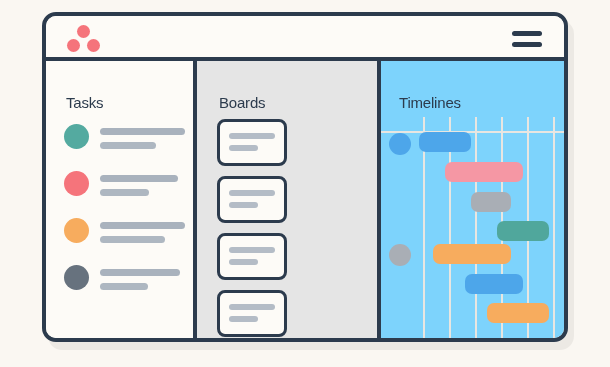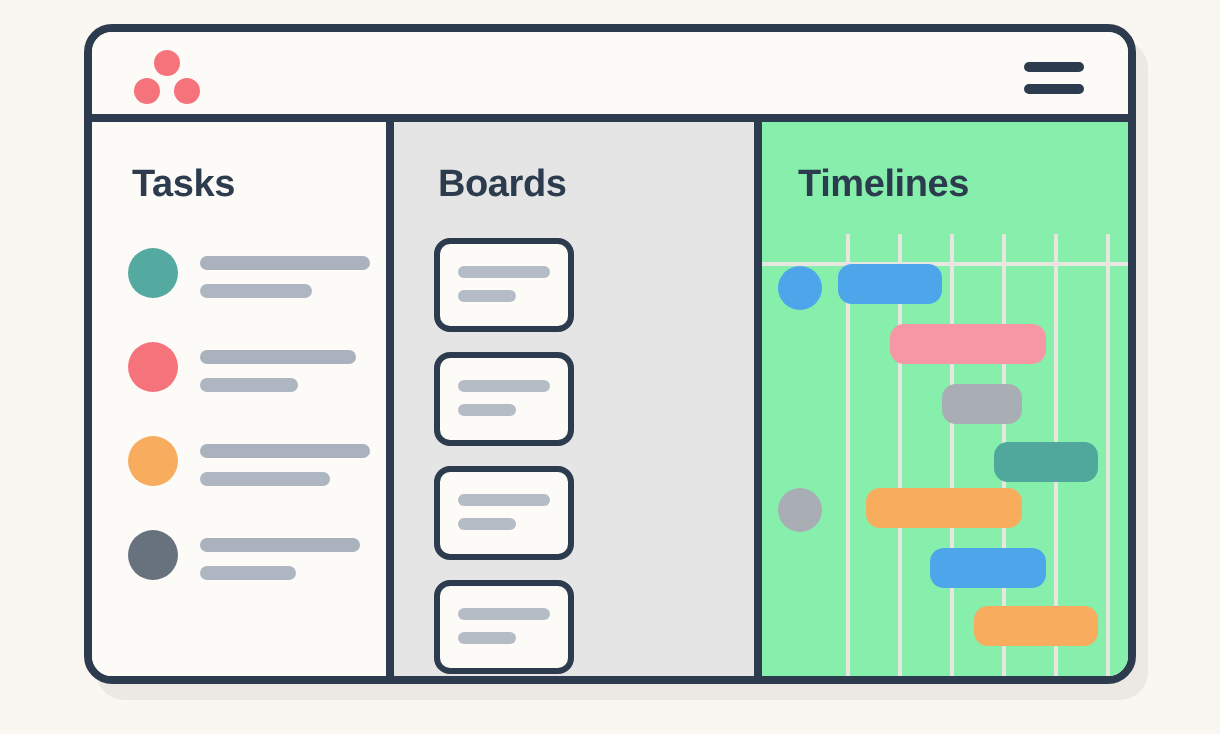--- a/index.html
+++ b/index.html
@@ -88,23 +88,23 @@
   }
 
   .column {
     position: relative;
     height: 100%;
     box-sizing: border-box;
     overflow: hidden;
   }
   .column-title {
     position: absolute;
-    top: 21px;
-    font-size: 19px;
-    font-weight: bold;
+    top: 33px;
+    font-size: 15px;
+    font-weight: normal;
     color: #2c3b4d;
     letter-spacing: -0.2px;
     white-space: nowrap;
   }
 
   
   #col-tasks {
     width: 151px;
     background: #fdfbf7;
     border-right: 4px solid #2c3b4d;
@@ -174,21 +174,21 @@
     height: 6px;
     border-radius: 3px;
     background: #b4bcc6;
     margin-bottom: 6px;
   }
   .board-line.short { width: 62%; }
 
   
   #col-timelines {
     flex: 1;
-    background: #86efac;
+    background: #7dd3fc;
   }
   #col-timelines .column-title { left: 18px; }
 
   #gantt {
     position: absolute;
     left: 0;
     top: 56px;
     right: 0;
     bottom: 0;
   }

